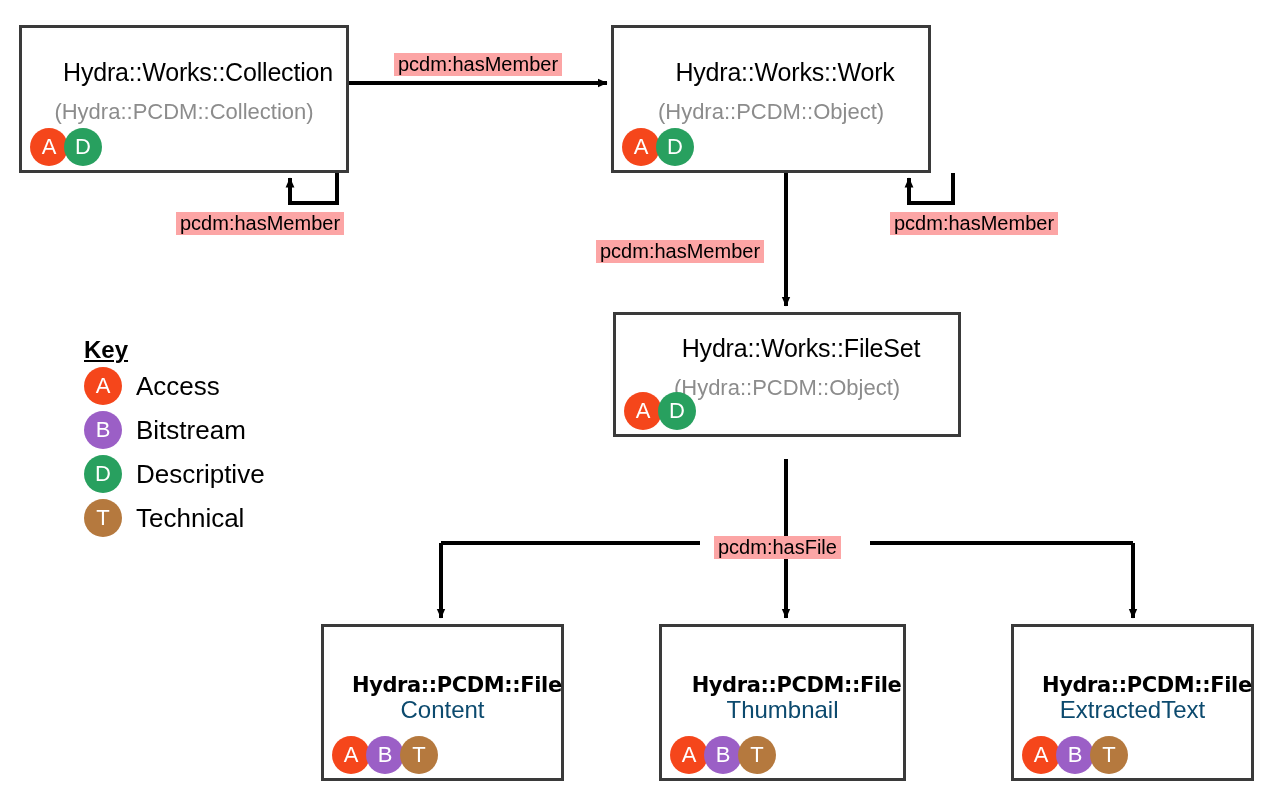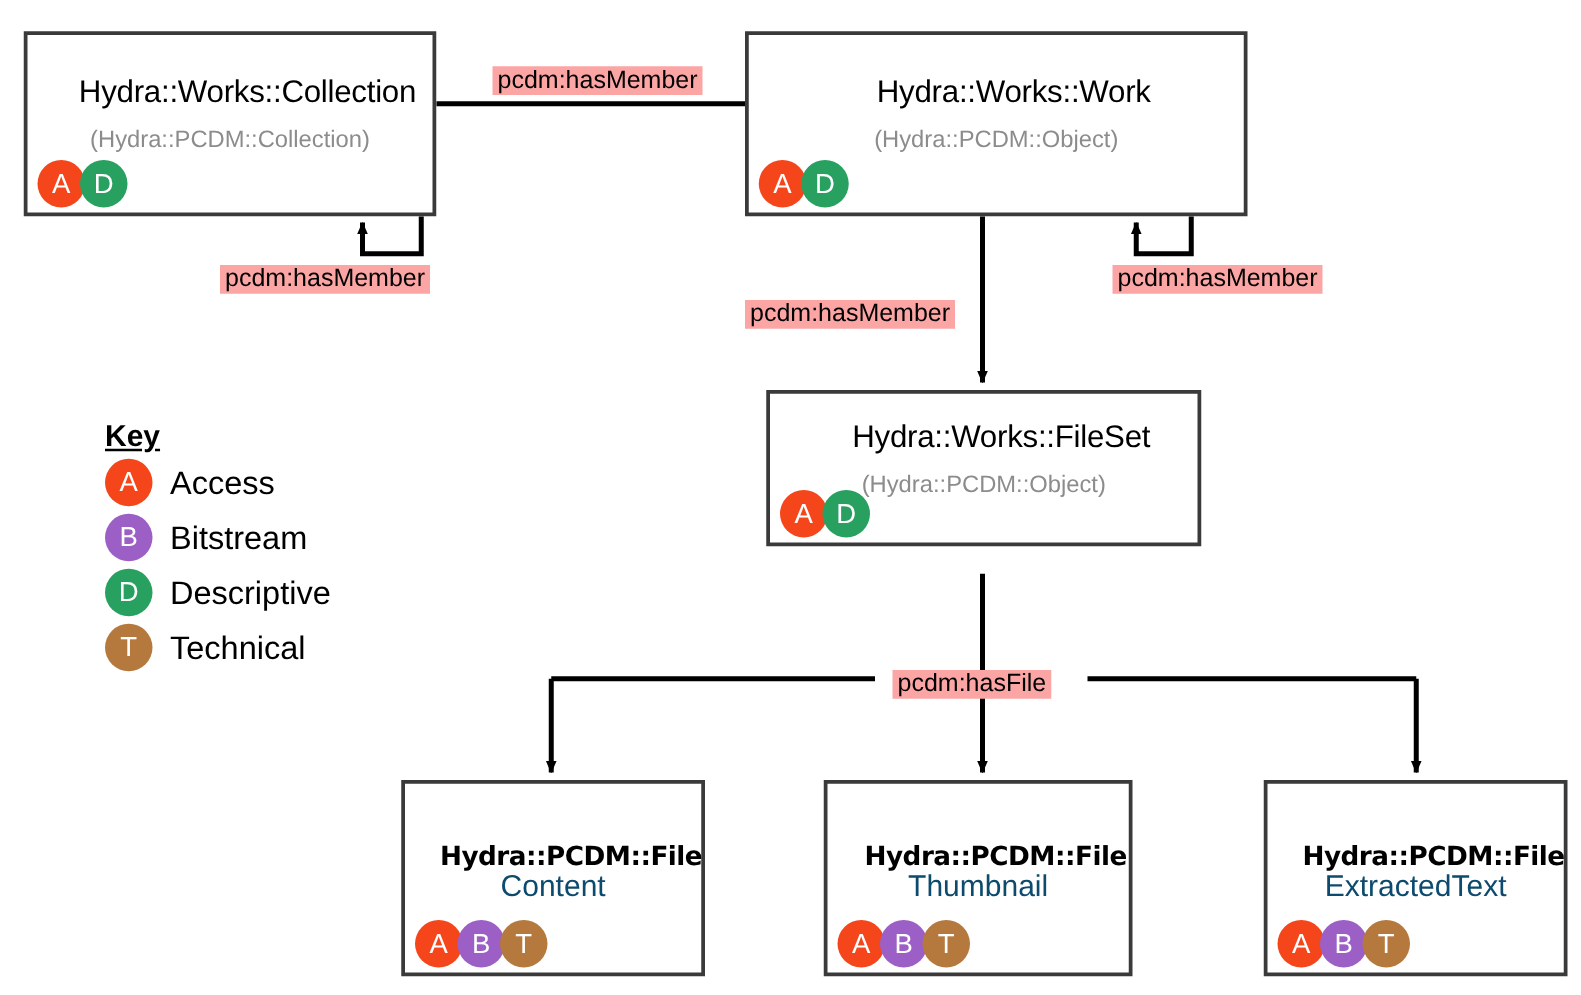--- a/index.html
+++ b/index.html
@@ -49,21 +49,21 @@
     display: block;
     font-family: "Liberation Sans", sans-serif;
     font-size: 25px;
     color: #000000;
     letter-spacing: -0.2px;
     padding-left: 28px;
   }
   .title-sub {
     display: block;
     font-family: "Liberation Sans", sans-serif;
-    font-size: 19px;
+    font-size: 22px;
     color: #8c8c8c;
     margin-top: 14px;
   }
   
   .file-node .title-wrap {
     transform: translateY(-58%);
   }
   .file-node .title-main {
     font-family: "DejaVu Sans", sans-serif;
     font-weight: bold;
@@ -189,21 +189,21 @@
         <span class="title-main">Hydra::Works::Collection</span>
         <span class="title-sub">(Hydra::PCDM::Collection)</span>
       </div>
       <div class="badges">
         <span class="badge b-a">A</span>
         <span class="badge b-d">D</span>
       </div>
     </div>
   </div>
 
-  <div class="node" style="left:596px; top:25px; width:402px; height:148px;">
+  <div class="node" style="left:611px; top:25px; width:320px; height:148px;">
     <div class="node-inner">
       <div class="title-wrap">
         <span class="title-main">Hydra::Works::Work</span>
         <span class="title-sub">(Hydra::PCDM::Object)</span>
       </div>
       <div class="badges">
         <span class="badge b-a">A</span>
         <span class="badge b-d">D</span>
       </div>
     </div>

